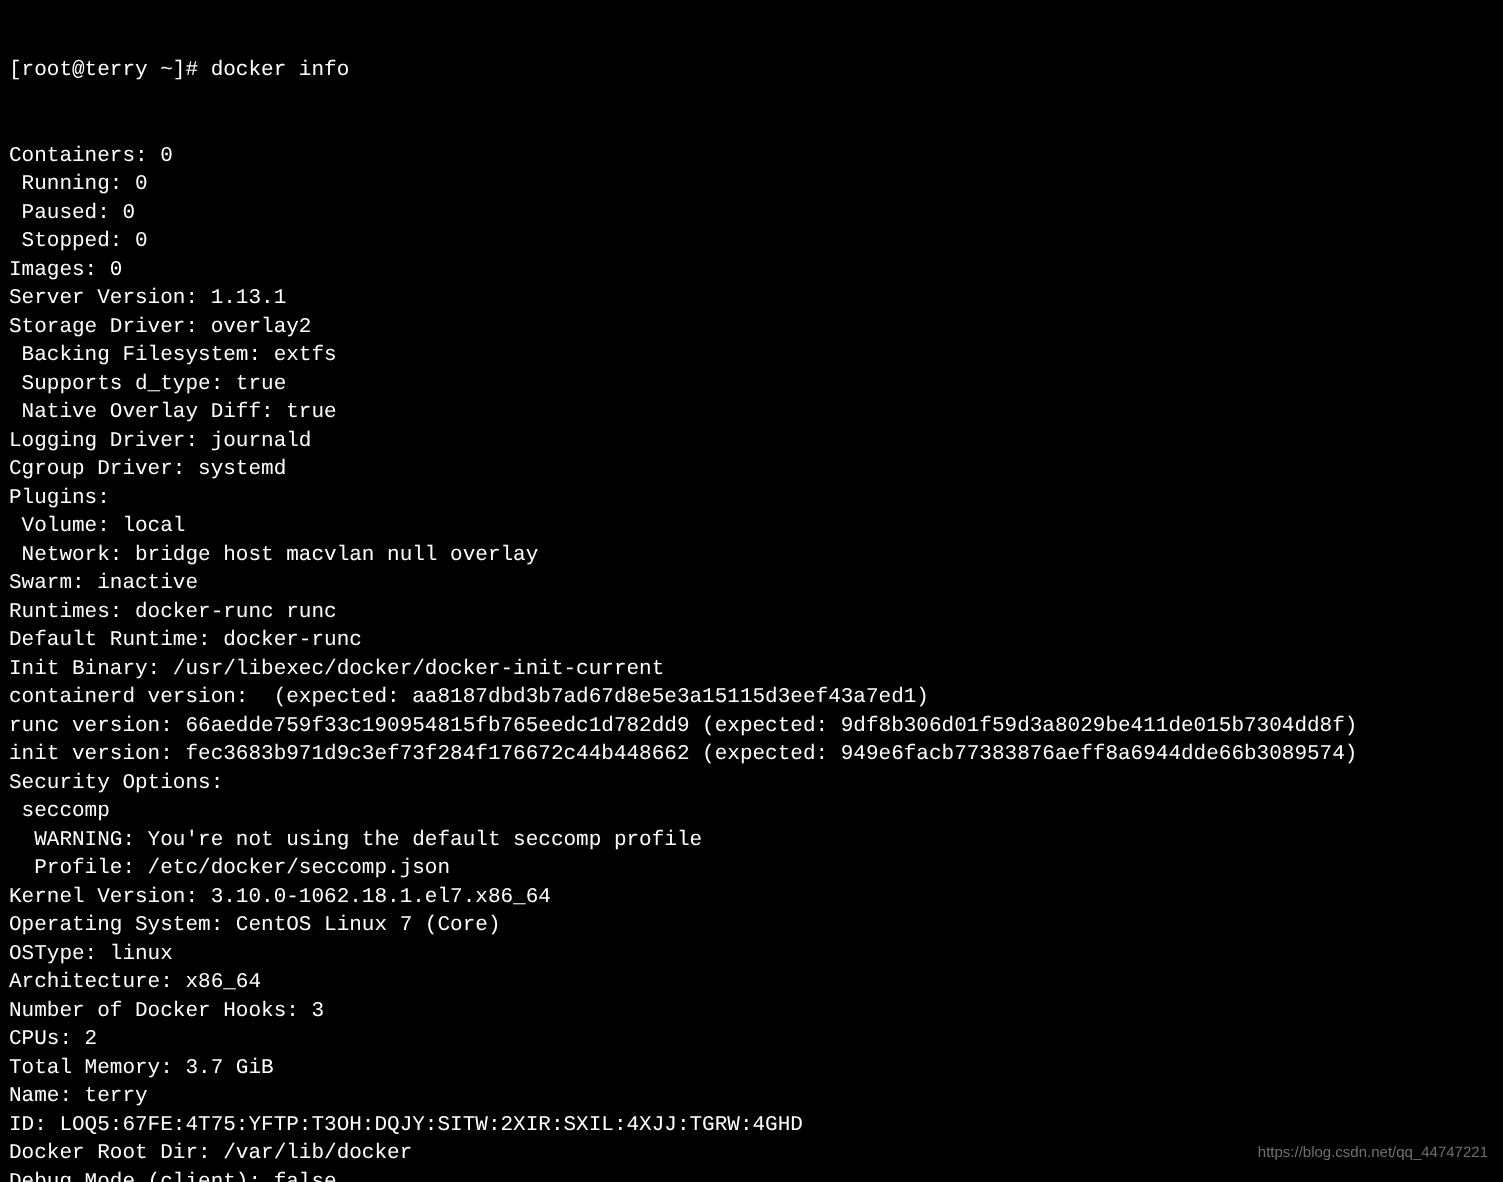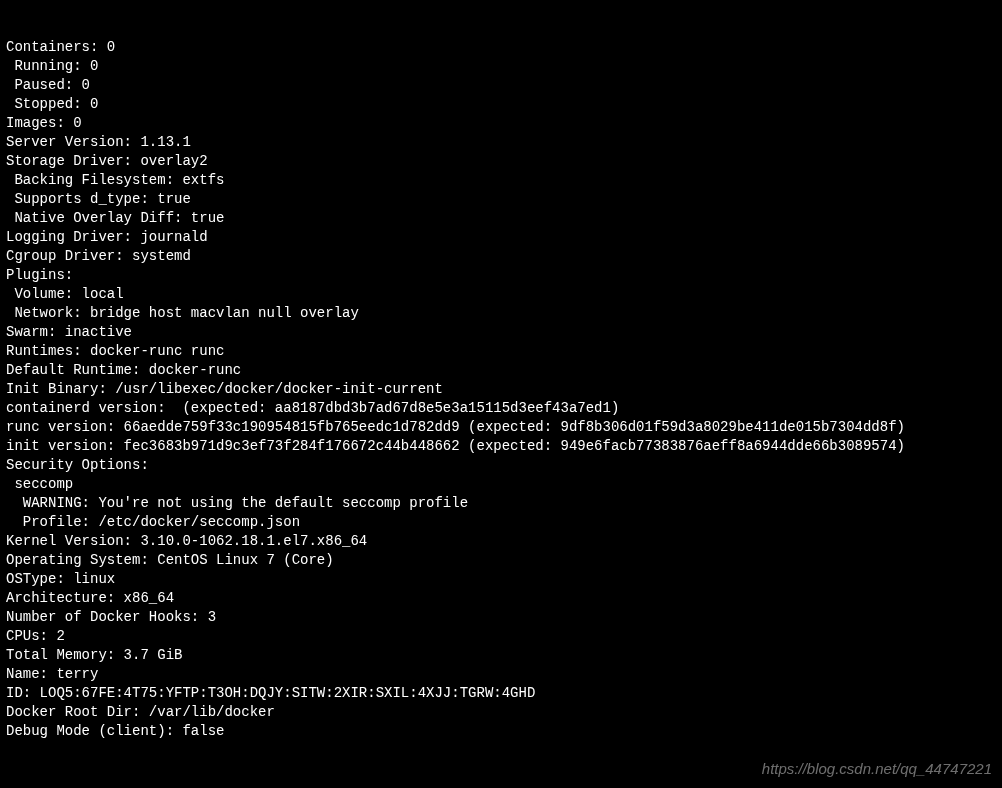--- a/index.html
+++ b/index.html
@@ -24,25 +24,25 @@
       padding: 0 6px;
     }
     .line {
       white-space: pre;
     }
     .watermark {
       position: absolute;
       bottom: 10px;
       right: 10px;
       color: rgba(200, 200, 200, 0.55);
-      font-size: 15px;
+      font-size: 10px;
       font-family: Arial, sans-serif;
-      font-style: italic;
     }
   </style>
 </head>
 <body>
 
 <div class="terminal">
+  <div class="line">[root@terry ~]# docker info</div>
   <div id="lines-container"><div class="line">Containers: 0</div><div class="line"> Running: 0</div><div class="line"> Paused: 0</div><div class="line"> Stopped: 0</div><div class="line">Images: 0</div><div class="line">Server Version: 1.13.1</div><div class="line">Storage Driver: overlay2</div><div class="line"> Backing Filesystem: extfs</div><div class="line"> Supports d_type: true</div><div class="line"> Native Overlay Diff: true</div><div class="line">Logging Driver: journald</div><div class="line">Cgroup Driver: systemd</div><div class="line">Plugins:</div><div class="line"> Volume: local</div><div class="line"> Network: bridge host macvlan null overlay</div><div class="line">Swarm: inactive</div><div class="line">Runtimes: docker-runc runc</div><div class="line">Default Runtime: docker-runc</div><div class="line">Init Binary: /usr/libexec/docker/docker-init-current</div><div class="line">containerd version:  (expected: aa8187dbd3b7ad67d8e5e3a15115d3eef43a7ed1)</div><div class="line">runc version: 66aedde759f33c190954815fb765eedc1d782dd9 (expected: 9df8b306d01f59d3a8029be411de015b7304dd8f)</div><div class="line">init version: fec3683b971d9c3ef73f284f176672c44b448662 (expected: 949e6facb77383876aeff8a6944dde66b3089574)</div><div class="line">Security Options:</div><div class="line"> seccomp</div><div class="line">  WARNING: You're not using the default seccomp profile</div><div class="line">  Profile: /etc/docker/seccomp.json</div><div class="line">Kernel Version: 3.10.0-1062.18.1.el7.x86_64</div><div class="line">Operating System: CentOS Linux 7 (Core)</div><div class="line">OSType: linux</div><div class="line">Architecture: x86_64</div><div class="line">Number of Docker Hooks: 3</div><div class="line">CPUs: 2</div><div class="line">Total Memory: 3.7 GiB</div><div class="line">Name: terry</div><div class="line">ID: LOQ5:67FE:4T75:YFTP:T3OH:DQJY:SITW:2XIR:SXIL:4XJJ:TGRW:4GHD</div><div class="line">Docker Root Dir: /var/lib/docker</div><div class="line">Debug Mode (client): false</div></div>
 </div>
 
 <div class="watermark">https://blog.csdn.net/qq_44747221</div>
 
 </body></html>

